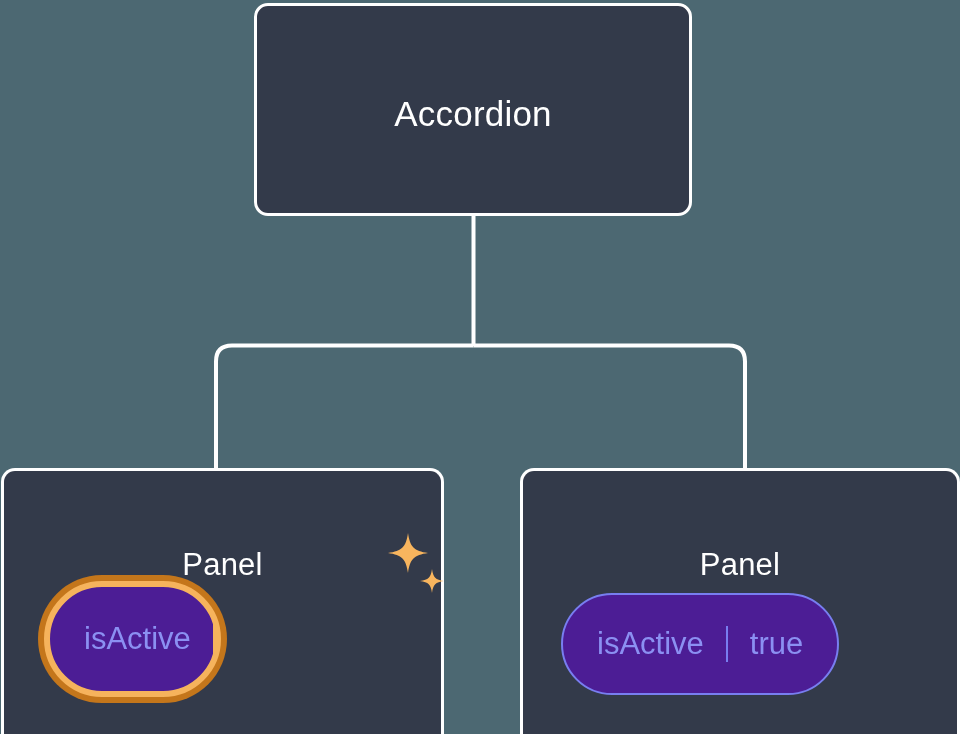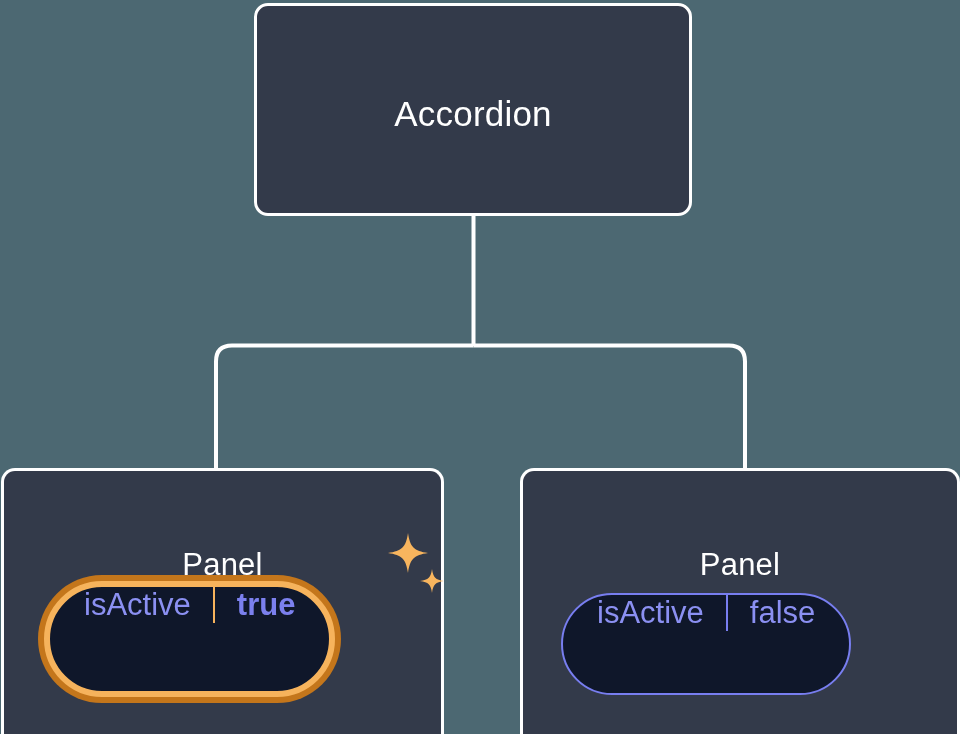--- a/index.html
+++ b/index.html
@@ -82,23 +82,23 @@
   }
 
   
   .pill-wrap {
     position: absolute;
   }
   .pill {
     position: relative;
     box-sizing: border-box;
     display: flex;
-    align-items: flex-start;
+    align-items: center;
     border-radius: 999px;
-    background: #0f172a;
+    background: #4c1d95;
   }
   .pill .cell {
     display: flex;
     align-items: center;
     justify-content: center;
     box-sizing: border-box;
     white-space: nowrap;
   }
   .pill .cell.key {
     padding: 0 22px 0 34px;
@@ -163,34 +163,33 @@
   <div class="node" id="node-accordion">
     <div class="node-title">Accordion</div>
   </div>
 
   <div class="node panel" id="node-panel-left">
     <div class="node-title">Panel</div>
 
     <div class="pill-wrap highlight" style="left:40px; top:110px;">
       <div class="pill highlight" style="height:116px;">
         <div class="cell key">isActive</div>
-        <div class="cell val">true</div>
       </div>
     </div>
 
     <svg class="sparkles" style="left:382px; top:62px;" width="60" height="72" viewBox="0 0 60 72" fill="none" xmlns="http://www.w3.org/2000/svg">
       <path d="M22 0 C24 14 28 18 42 20 C28 22 24 26 22 40 C20 26 16 22 2 20 C16 18 20 14 22 0 Z" fill="#f8b55e"></path>
       <path d="M46 36 C47.2 44.5 49.5 46.8 58 48 C49.5 49.2 47.2 51.5 46 60 C44.8 51.5 42.5 49.2 34 48 C42.5 46.8 44.8 44.5 46 36 Z" fill="#f8b55e"></path>
     </svg>
   </div>
 
   <div class="node panel" id="node-panel-right">
     <div class="node-title">Panel</div>
 
     <div class="pill-wrap" style="left:38px; top:122px;">
       <div class="pill plain" style="height:102px;">
         <div class="cell key">isActive</div>
-        <div class="cell val">false</div>
+        <div class="cell val">true</div>
       </div>
     </div>
   </div>
 
 </div>
 
 </body></html>

